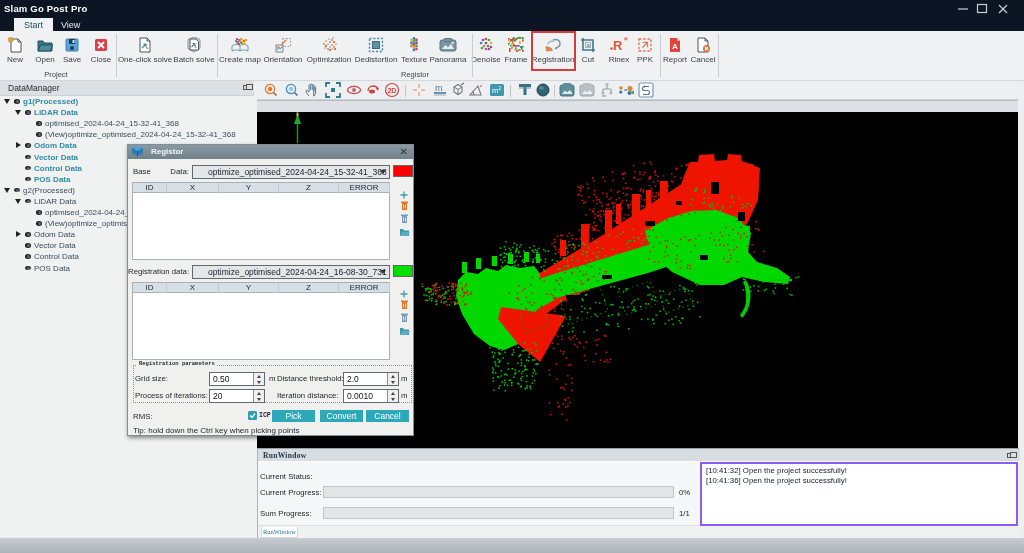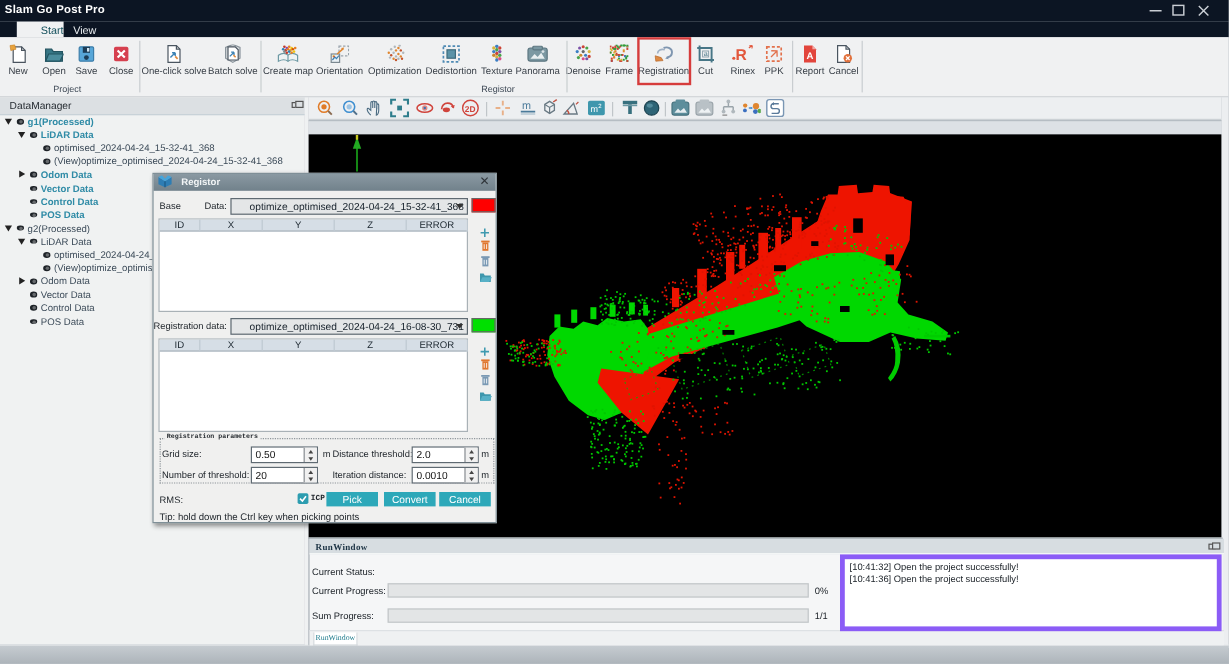--- a/index.html
+++ b/index.html
@@ -1,21 +1,21 @@
 <!DOCTYPE html>
 <html><head><meta charset="utf-8"><style>
 *{margin:0;padding:0;box-sizing:border-box}
 html,body{width:1024px;height:553px;overflow:hidden;font-family:"Liberation Sans",sans-serif;background:#b6bdc3}
 .abs{position:absolute}
 #win{position:relative;width:912px;height:553px}
 #titlebar{left:0;top:0;width:1024px;height:18px;background:#0c1523;color:#fff}
 #titlebar .t{position:absolute;left:4px;top:3px;font-size:9.5px;font-weight:bold;letter-spacing:.2px}
 .wbtn{position:absolute;top:0;width:22px;height:18px;color:#c9ced4}
 #tabrow{left:0;top:18px;width:1024px;height:13px;background:#0c1523}
-#tabstart{position:absolute;left:14px;top:0;width:39px;height:13px;background:#f0f1f2;color:#14505c;font-size:9px;text-align:right;line-height:14px}
+#tabstart{position:absolute;left:14px;top:0;width:39px;height:13px;background:#f0f1f2;color:#14505c;font-size:9px;text-align:center;line-height:14px}
 #tabview{position:absolute;left:61px;top:0;width:20px;height:13px;color:#e8ecef;font-size:9px;line-height:14px}
 #ribbon{left:0;top:31px;width:1024px;height:50px;background:#f0f1f2;border-bottom:1px solid #d4d7da}
 .ri{position:absolute;top:5px;text-align:center}
 .ri .iw{height:17px;display:flex;align-items:center;justify-content:center}
 .ri .lb{display:block;margin-top:2px;font-size:8px;color:#3a4149;white-space:nowrap}
 .rsep{position:absolute;top:3px;width:1px;height:43px;background:#c9cdd0}
 .rgl{position:absolute;top:39px;font-size:7.5px;color:#3c4754;width:120px;text-align:center}
 #regbox{position:absolute;left:531px;top:0px;width:45px;height:40px;border:2px solid #d63c3c}
 #leftpanel{left:0;top:81px;width:254px;height:456px;background:#f0f2f2}
 #lphead{position:absolute;left:0;top:0;width:254px;height:15px;background:#dce0e3;border-bottom:1px solid #c8d2d8;font-size:8.5px;color:#252b31;line-height:15px;padding-left:8px}
@@ -49,21 +49,21 @@
 .spin .sd{position:absolute;right:3px;top:8px;width:0;height:0;border-left:2.5px solid transparent;border-right:2.5px solid transparent;border-top:3px solid #444}
 .tealbtn{position:absolute;height:12px;background:#2da8b9;color:#fff;font-size:8.5px;text-align:center;line-height:12px}
 #grpbox{position:absolute;left:5px;top:220px;width:279px;height:38px;border:1px dotted #8f969b}
 #grplbl{position:absolute;left:9px;top:215px;background:#f0f0ef;font-family:"Liberation Mono",monospace;font-size:5.5px;font-weight:bold;color:#23282d;padding:0 2px}
 #runpanel{left:257px;top:448px;width:762px;height:90px;background:#f5f6f7;border-top:1px solid #9aa2a8;border-left:1px solid #aab2b8}
 #rpband{position:absolute;left:0;top:0;width:762px;height:13px;background:#d7dde1;border-bottom:1px solid #fbfcfc}
 #rphead{position:absolute;left:5px;top:2px;font-family:"Liberation Serif",serif;font-size:7.5px;font-weight:bold;color:#1c3344;letter-spacing:.3px}
 #rpfoot{position:absolute;left:0;top:76px;width:762px;height:13px;background:#eff1f2;border-top:1px solid #dde1e4}
 .rplbl{position:absolute;font-size:7.8px;color:#20262c;white-space:nowrap}
 .pbar{position:absolute;left:65px;width:351px;height:12px;background:#e3e5e6;border:1px solid #c2c6c9}
-#logbox{position:absolute;left:442px;top:13px;width:318px;height:64px;background:#fff;border:4px solid #8b5cf6;font-size:7.8px;color:#20262c;line-height:10px;padding:2px 0 0 4px}
+#logbox{position:absolute;left:442px;top:13px;width:318px;height:64px;background:#fff;border:2px solid #8b5cf6;font-size:7.8px;color:#20262c;line-height:10px;padding:2px 0 0 4px}
 #runtab{position:absolute;left:3px;top:78px;width:37px;height:11px;background:#fff;border:1px solid #d4d9dc;border-top:none;font-family:"Liberation Serif",serif;font-size:6.5px;color:#1e7b8c;text-align:center;line-height:10px}
 #statusbar{left:0;top:538px;width:1024px;height:15px;background:linear-gradient(#c6ccd1,#adb4ba)}
 .fico{position:absolute;width:6px;height:5px;border:1px solid #555}
 .fico:after{content:"";position:absolute;left:2px;top:-2.5px;width:4.5px;height:4px;border:1px solid #555;background:inherit}
 </style></head>
 <body>
 <div id="win">
 <div class="abs" id="titlebar">
       <span class="t">Slam Go Post Pro</span>
 <svg class="wbtn" style="right:50px" width="22" height="18">
@@ -1927,21 +1927,21 @@
           <path d="M1 9l2-4h8l-2.5 4z" fill="#57b0c6"></path>
         </svg></div>
       <div id="grpbox"></div>
       <div id="grplbl">Registration parameters</div>
       <div class="dlbl" style="left:7px;top:229px">Grid size:</div>
       <div class="spin" style="left:81px;top:227px">0.50<span class="sb"></span><span class="su"></span><span class="sd"></span></div>
       <div class="dlbl" style="left:141px;top:229px">m</div>
       <div class="dlbl" style="left:149px;top:229px">Distance threshold:</div>
       <div class="spin" style="left:215px;top:227px">2.0<span class="sb"></span><span class="su"></span><span class="sd"></span></div>
       <div class="dlbl" style="left:273px;top:229px">m</div>
-      <div class="dlbl" style="left:7px;top:246px">Number of threshold:</div>
+      <div class="dlbl" style="left:7px;top:246px">Process of iterations:</div>
       <div class="spin" style="left:81px;top:244px">20<span class="sb"></span><span class="su"></span><span class="sd"></span></div>
       <div class="dlbl" style="left:149px;top:246px">Iteration distance:</div>
       <div class="spin" style="left:215px;top:244px">0.0010<span class="sb"></span><span class="su"></span><span class="sd"></span></div>
       <div class="dlbl" style="left:273px;top:246px">m</div>
       <div class="dlbl" style="left:5px;top:267px">RMS:</div>
       <div class="abs" style="left:120px;top:266px;width:9px;height:9px;background:#2d9db0;border-radius:1.5px"></div>
       <svg class="abs" style="left:120px;top:266px" width="9" height="9" viewBox="0 0 9 9">
         <path d="M2 4.5l2 2 3-4" stroke="#fff" stroke-width="1.3" fill="none"></path>
       </svg>
       <div class="abs" style="left:131px;top:267px;font-family:'Liberation Mono',monospace;font-size:6.5px;font-weight:bold;color:#1c2228">ICP</div>

